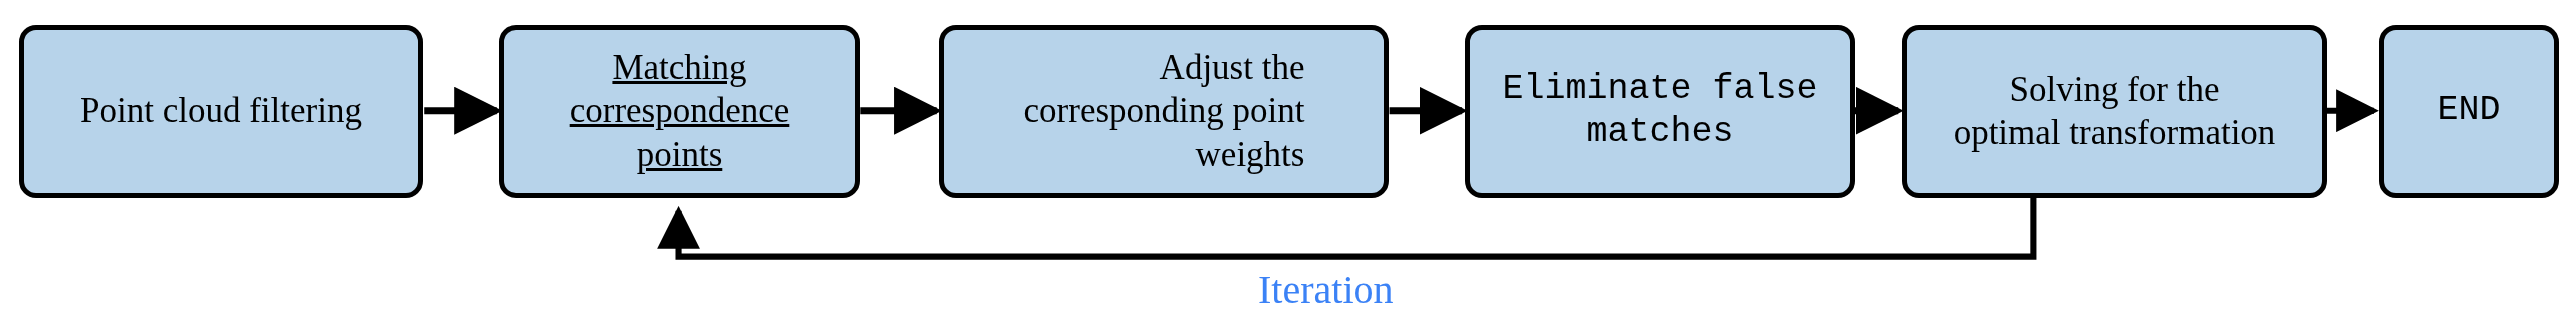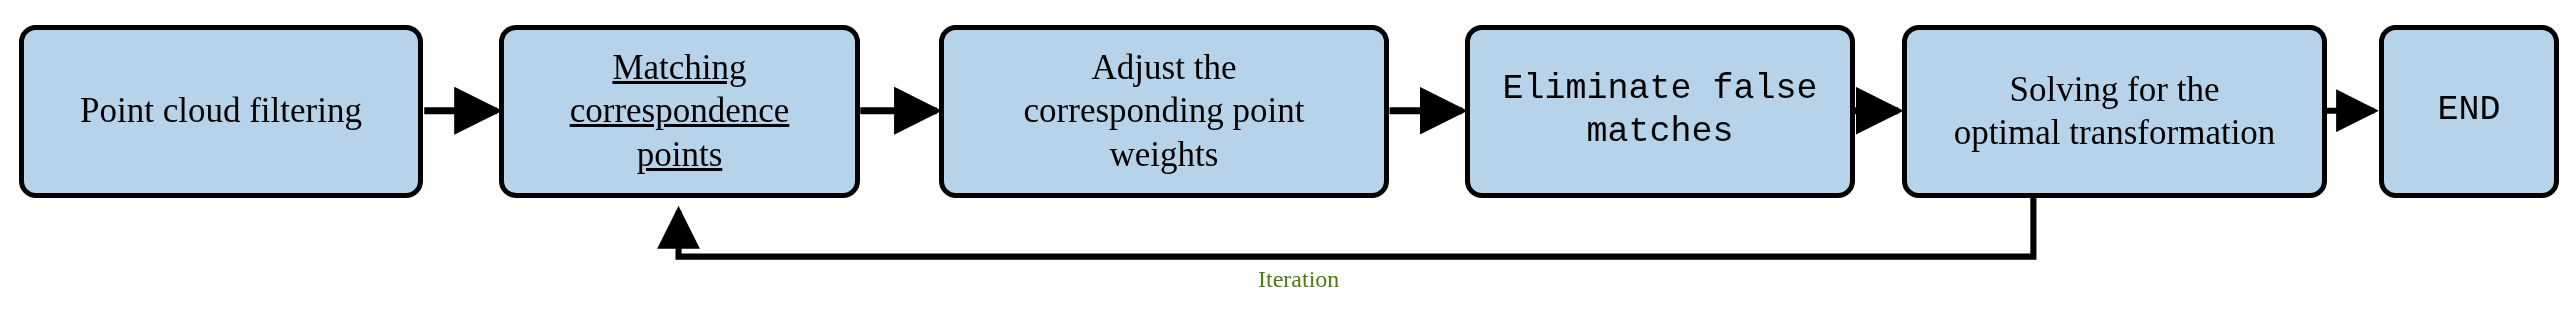--- a/index.html
+++ b/index.html
@@ -42,22 +42,22 @@
     position: absolute;
     left: 0;
     top: 0;
     width: 2576px;
     height: 320px;
     pointer-events: none;
   }
   .loop-label {
     position: absolute;
     font-family: "Liberation Serif", "DejaVu Serif", serif;
-    font-size: 24px;
-    color: #4d7c0f;
+    font-size: 40px;
+    color: #3b82f6;
     white-space: nowrap;
   }
 </style>
 </head>
 <body>
 
 <div id="canvas">
 
   <svg class="edge-layer" viewBox="0 0 3368 419" width="2576" height="320" xmlns="http://www.w3.org/2000/svg">
     <defs>
@@ -94,21 +94,21 @@
   <div class="node" style="left:19px; top:24.5px; width:404px; height:173px;">
     <span class="node-label">Point cloud filtering</span>
   </div>
 
   <div class="node" style="left:499px; top:24.5px; width:361px; height:173px;text-decoration:underline;">
     <span class="node-label">Matching
 correspondence
 points</span>
   </div>
 
-  <div class="node" style="left:939px; top:24.5px; width:450px; height:173px;">
+  <div class="node" style="left:939px; top:24.5px; width:450px; height:173px;text-align:right;">
     <span class="node-label">Adjust the
 corresponding point
 weights</span>
   </div>
 
   <div class="node" style="left:1465px; top:24.5px; width:390px; height:173px;font-family:Liberation Mono, monospace;">
     <span class="node-label">Eliminate false
 matches</span>
   </div>
 

